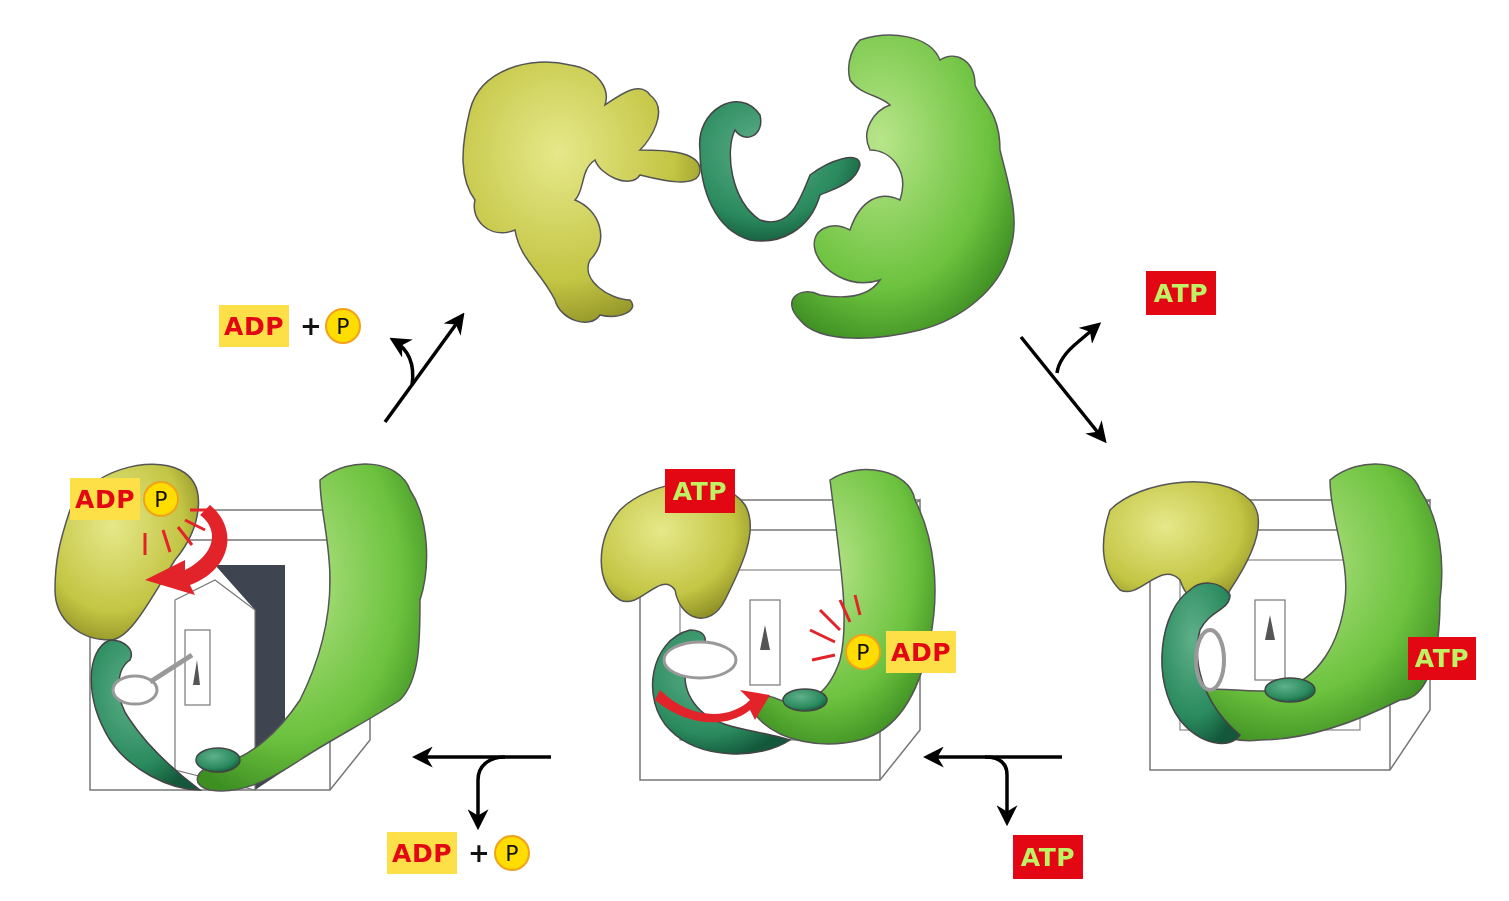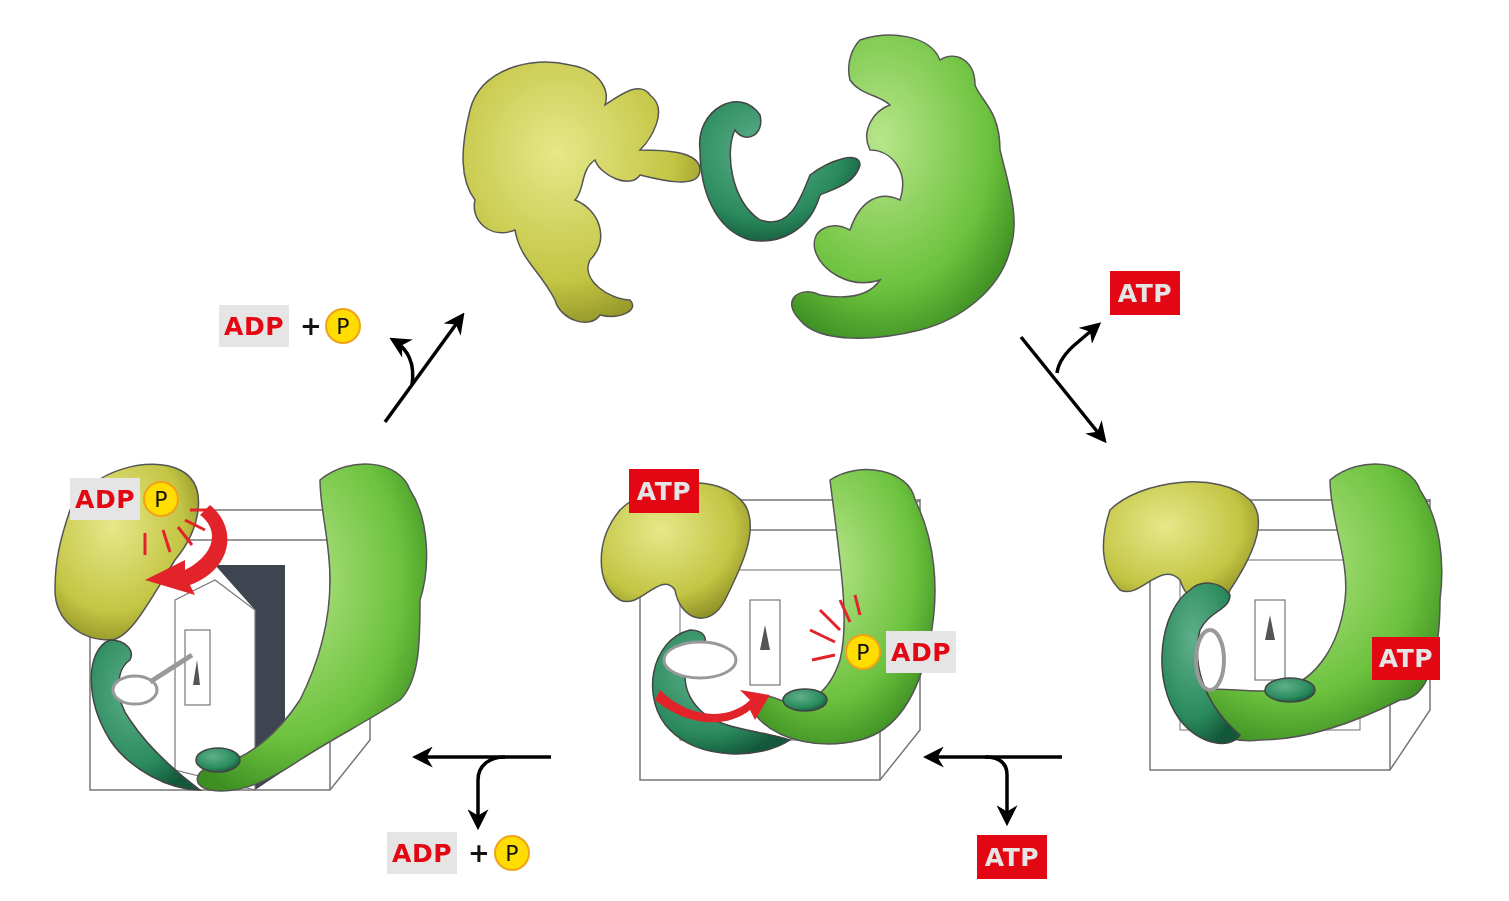--- a/index.html
+++ b/index.html
@@ -1,20 +1,20 @@
 <!DOCTYPE html>
 <html><head>
 <meta charset="utf-8">
 <style>
   html,body{margin:0;padding:0;background:#ffffff;}
   body{width:1509px;height:901px;position:relative;overflow:hidden;font-family:"DejaVu Sans","Liberation Sans",sans-serif;}
   #stage{position:absolute;left:0;top:0;width:1509px;height:901px;}
   .lbl{position:absolute;font-weight:bold;font-size:25px;line-height:1;box-sizing:border-box;display:flex;align-items:center;justify-content:center;letter-spacing:0.5px;}
-  .atp{background:#e30613;color:#e5e5e5;}
-  .adp{background:#e5e5e5;color:#e30613;}
+  .atp{background:#e30613;color:#bef264;margin-left:36px;}
+  .adp{background:#fde047;color:#e30613;}
   .plus{position:absolute;font-size:26px;font-weight:bold;color:#111;line-height:1;}
   .pcirc{position:absolute;width:36px;height:36px;border-radius:50%;background:#ffdd00;border:2px solid #f0a21a;box-sizing:border-box;display:flex;align-items:center;justify-content:center;color:#111;font-size:22px;font-family:"DejaVu Sans",sans-serif;}
   svg{position:absolute;left:0;top:0;}
 </style>
 </head>
 <body>
 
 <div id="stage">
 
 <svg width="1509" height="901" viewBox="0 0 1509 901">

